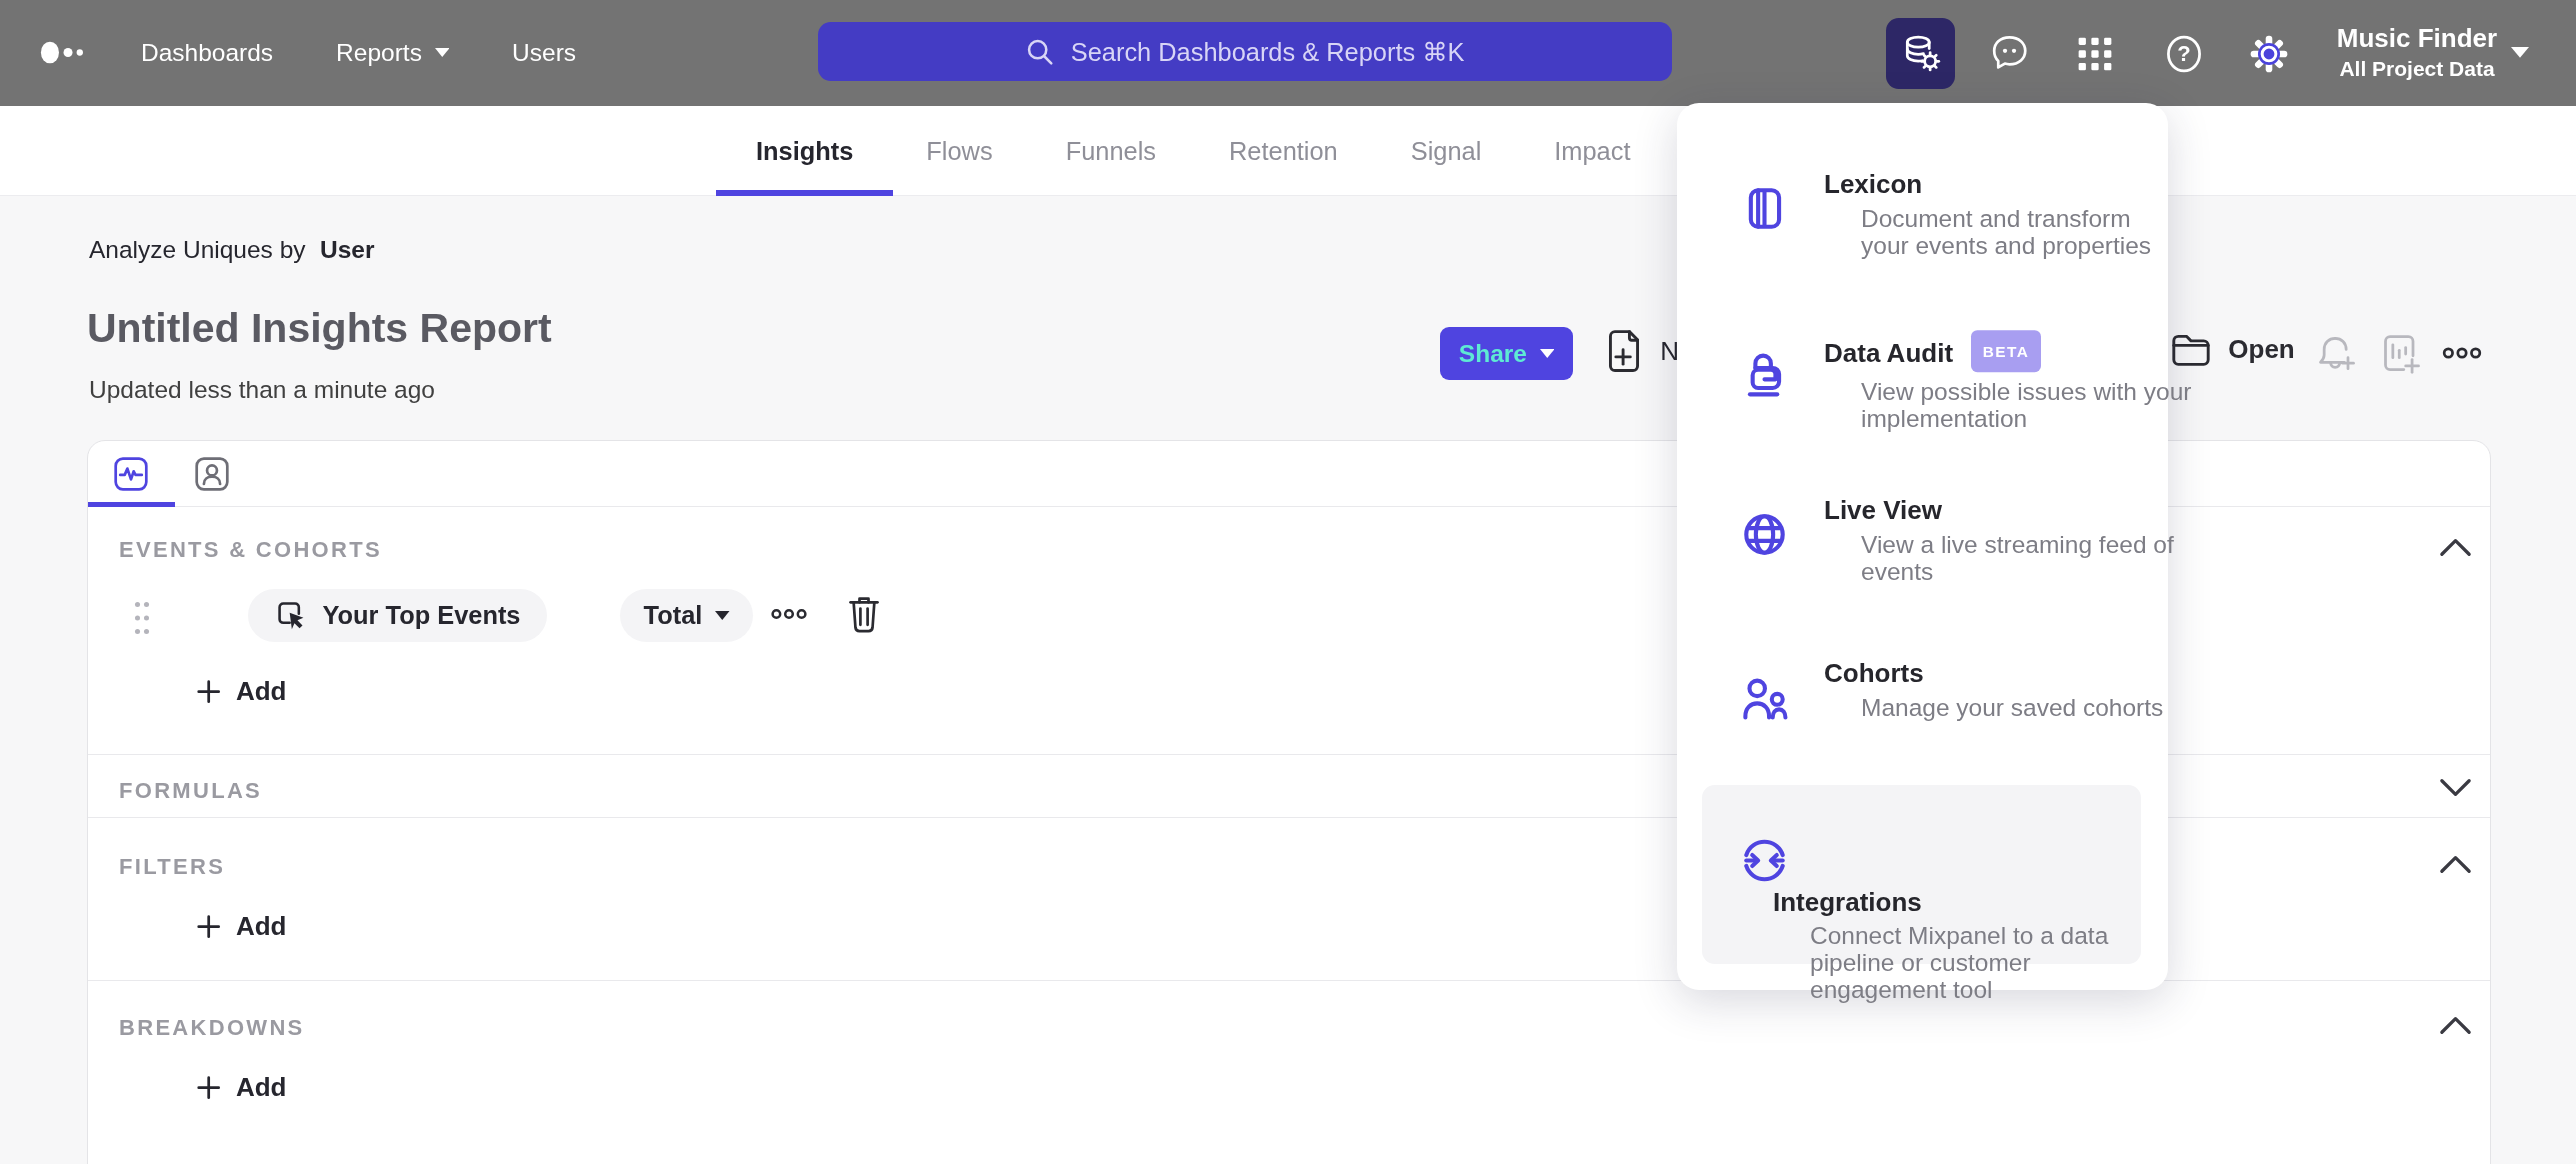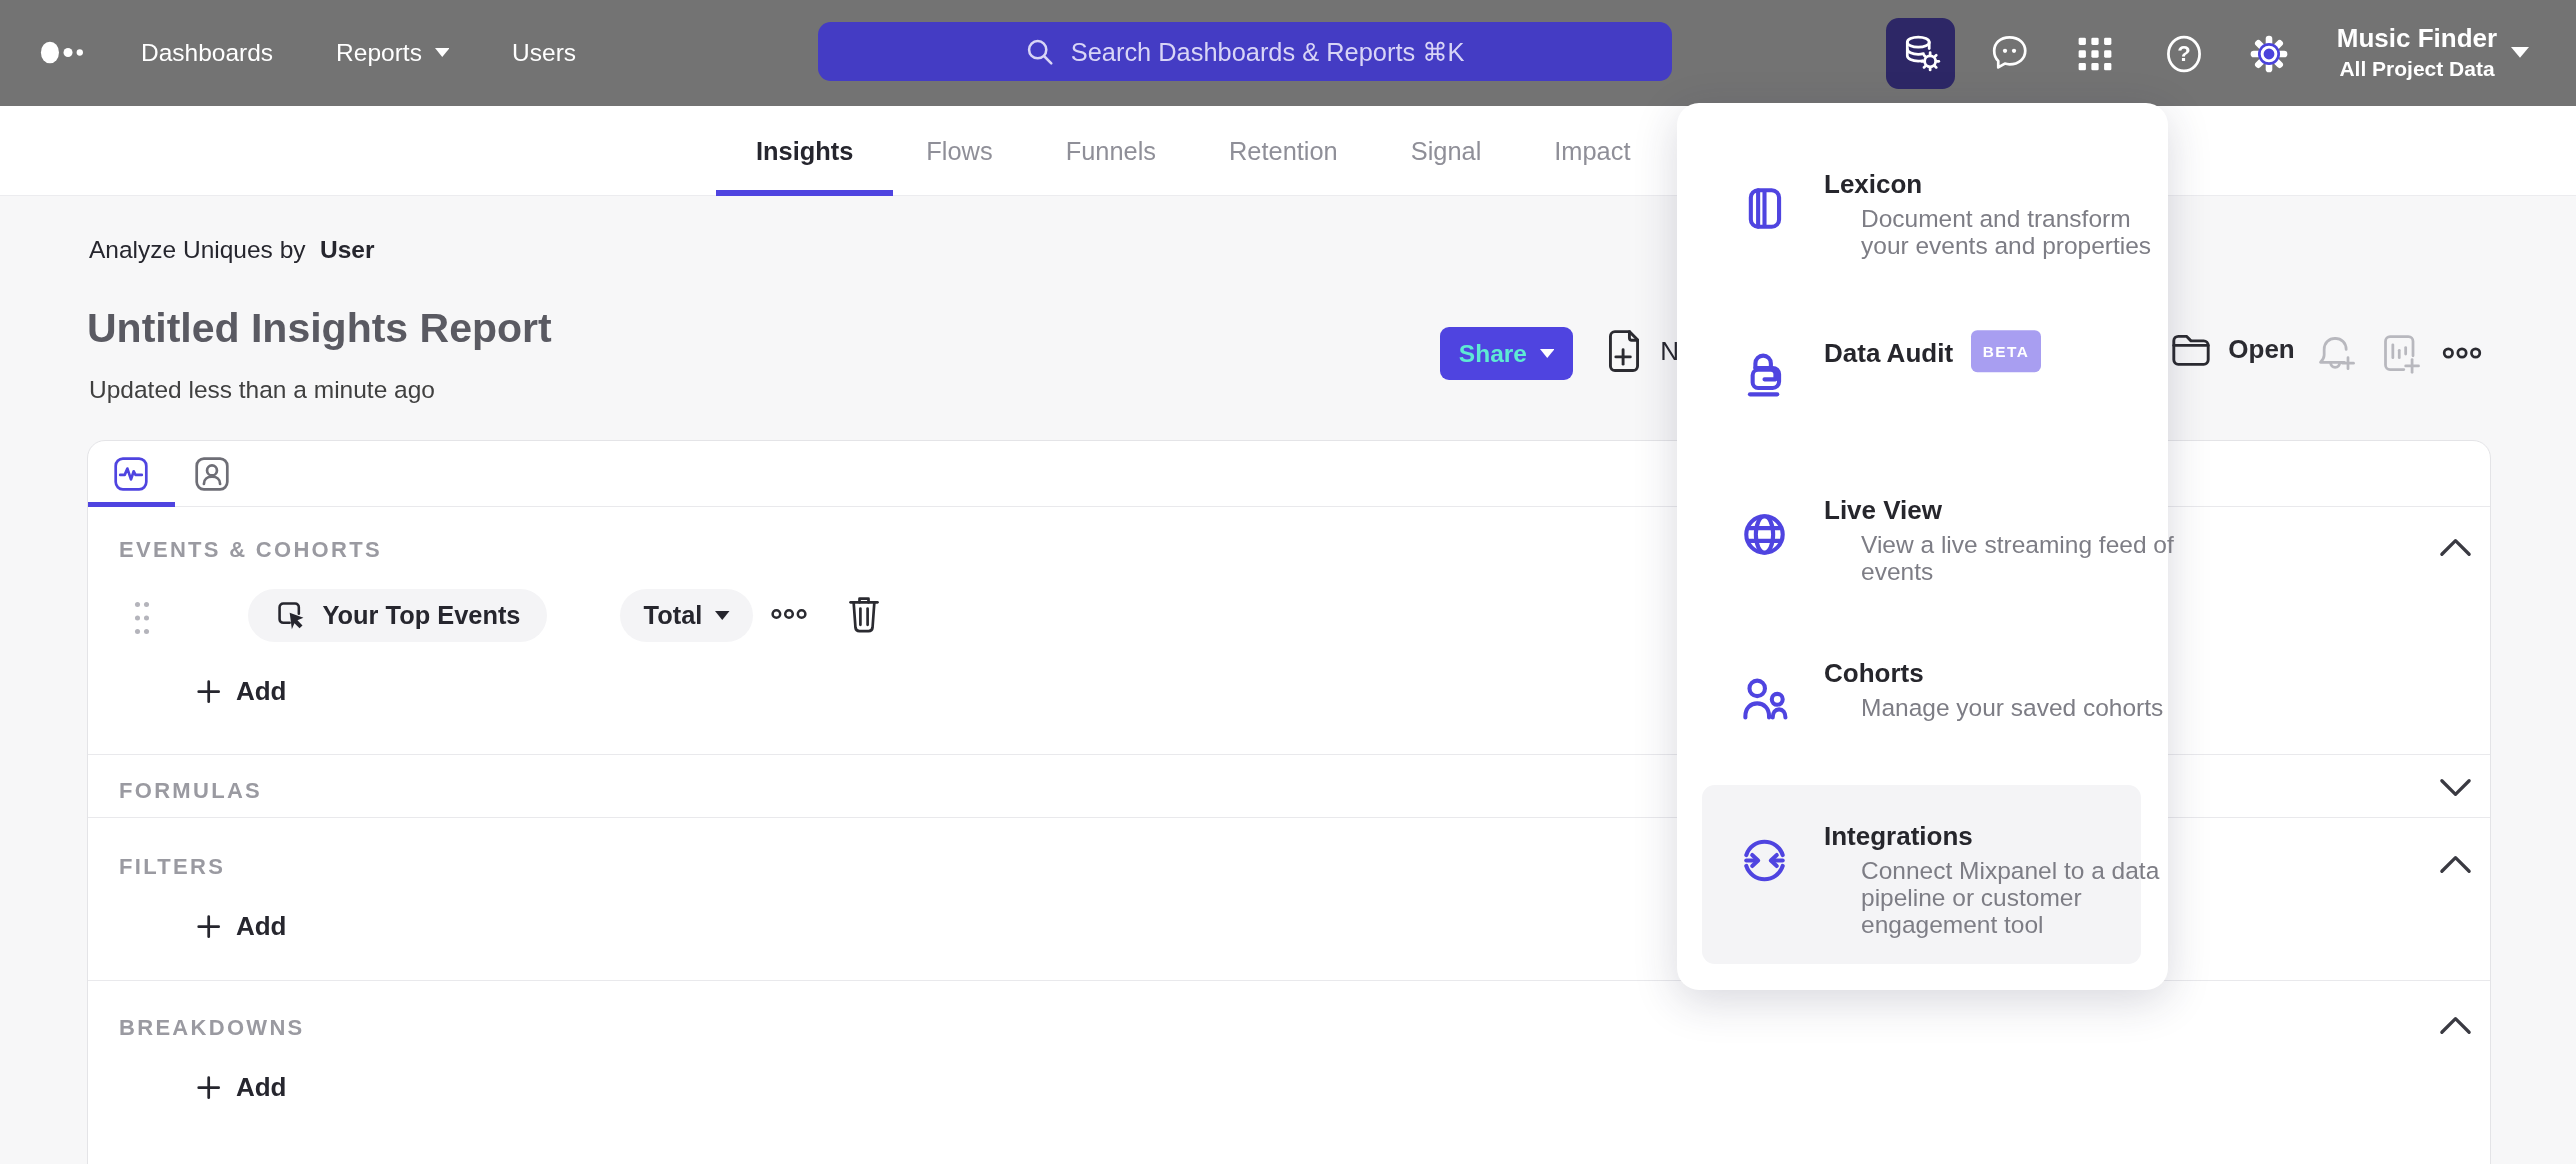--- a/index.html
+++ b/index.html
@@ -356,20 +356,21 @@
       <svg class="mi-icon" viewBox="0 0 56 56" fill="none" stroke="#4F44E0" stroke-width="4.5" stroke-linecap="round" stroke-linejoin="round">
         <path d="M18,23 v-5 a8.5,8.5 0 0 1 17,0 v5"></path>
         <path d="M18,23 h19 a7,7 0 0 1 7,7 v8 a7,7 0 0 1 -7,7 H21 a6,6 0 0 1 -6,-6 v-8 a6,6 0 0 1 6,-6 h14 a5,5 0 0 1 5,5 v5.5 h-12"></path>
         <path d="M12,52 h30"></path>
       </svg>
       <div class="mi-text">
         <div class="mi-title">
           <span>Data Audit</span>
           <span class="beta">BETA</span>
         </div>
+        <div class="mi-desc w2">View possible issues with your implementation</div>
       </div>
     </div>
 
     <div class="menu-item" style="top:391px;">
       <svg class="mi-icon" viewBox="0 0 56 56" fill="none" stroke="#4F44E0" stroke-width="4.5" stroke-linecap="round">
         <circle cx="28" cy="28" r="20"></circle>
         <ellipse cx="28" cy="28" rx="9.5" ry="20"></ellipse>
         <line x1="10" y1="21" x2="46" y2="21"></line>
           <line x1="10" y1="35" x2="46" y2="35"></line>
       </svg>
@@ -385,21 +386,21 @@
         <path d="M7,50 v-1.5 c0-8.5 5.5,-14 13,-14 s13,5.5 13,14 V50"></path>
         <circle cx="42" cy="30" r="6"></circle>
         <path d="M37,50 c0-5.5 3-9 7-9 s7,3.5 7,9"></path>
       </svg>
       <div class="mi-text">
         <div class="mi-title">Cohorts</div>
         <div class="mi-desc w4">Manage your saved cohorts</div>
       </div>
     </div>
 
-    <div class="menu-item" style="top:717px;">
+    <div class="menu-item" style="top:717px;flex-direction:column;">
       <svg class="mi-icon" viewBox="0 0 56 56" fill="none" stroke="#4F44E0" stroke-width="4.5" stroke-linecap="round" stroke-linejoin="round">
         <path d="M8,22 A21,21 0 0 1 48,22"></path>
         <path d="M48,34 A21,21 0 0 1 8,34"></path>
         <line x1="8" y1="28" x2="20" y2="28"></line>
           <polyline points="14.5,22 21,28 14.5,34"></polyline>
         <line x1="48" y1="28" x2="36" y2="28"></line>
           <polyline points="41.5,22 35,28 41.5,34"></polyline>
       </svg>
       <div class="mi-text">
         <div class="mi-title">Integrations</div>

